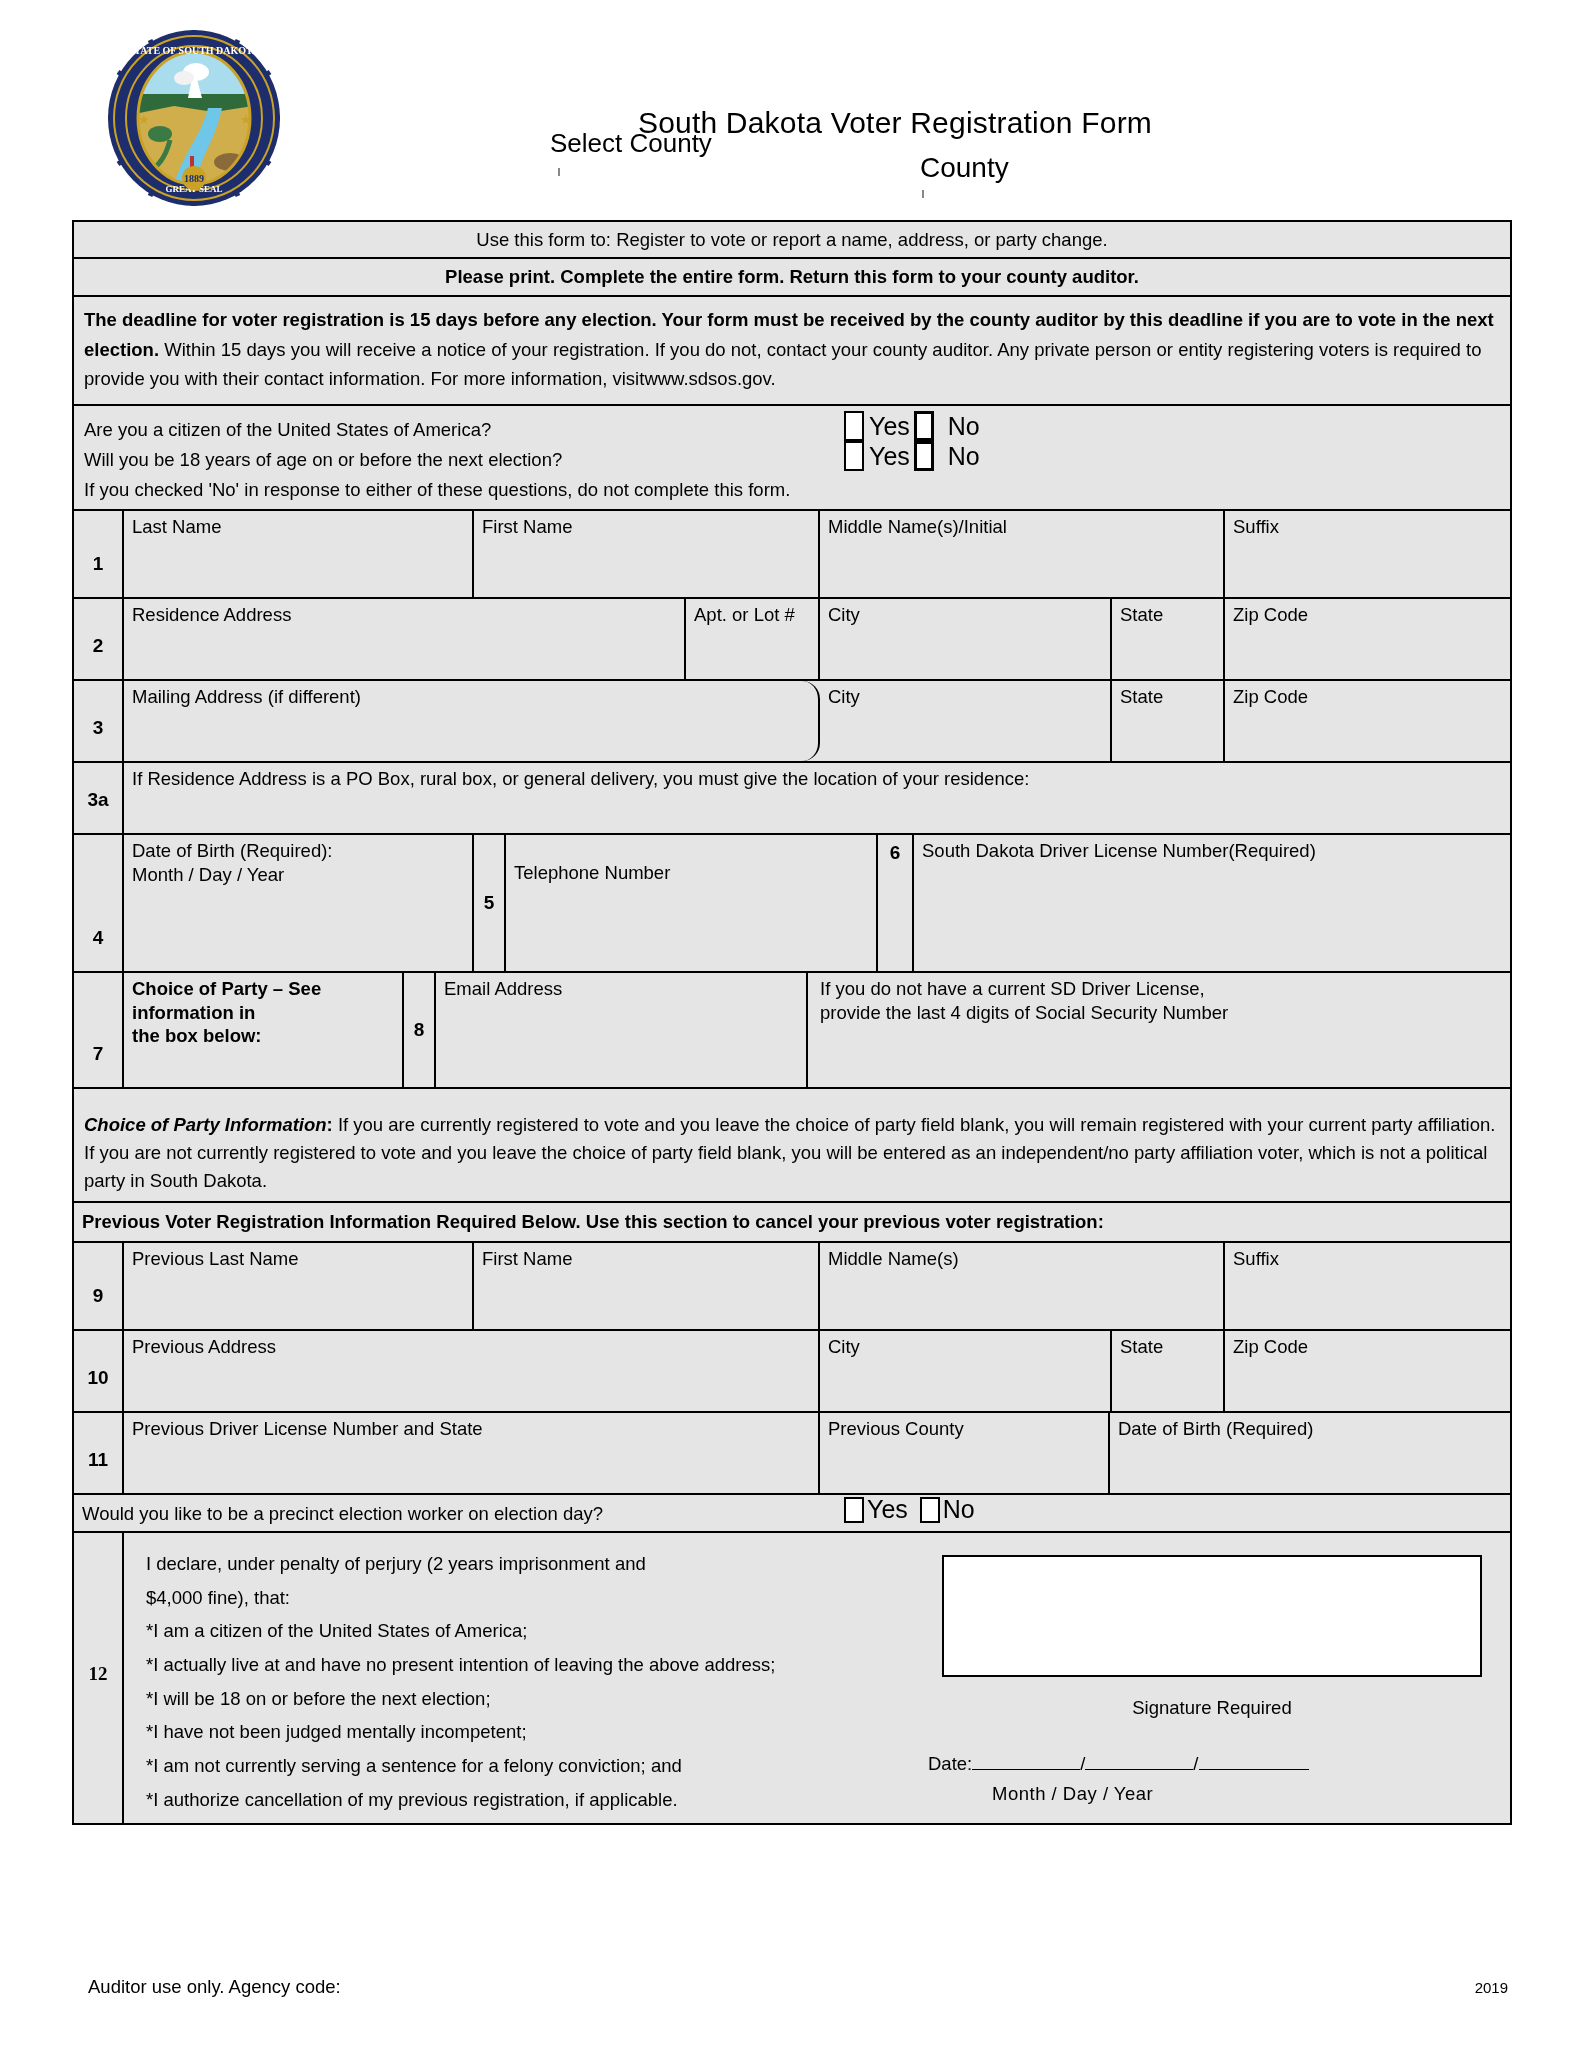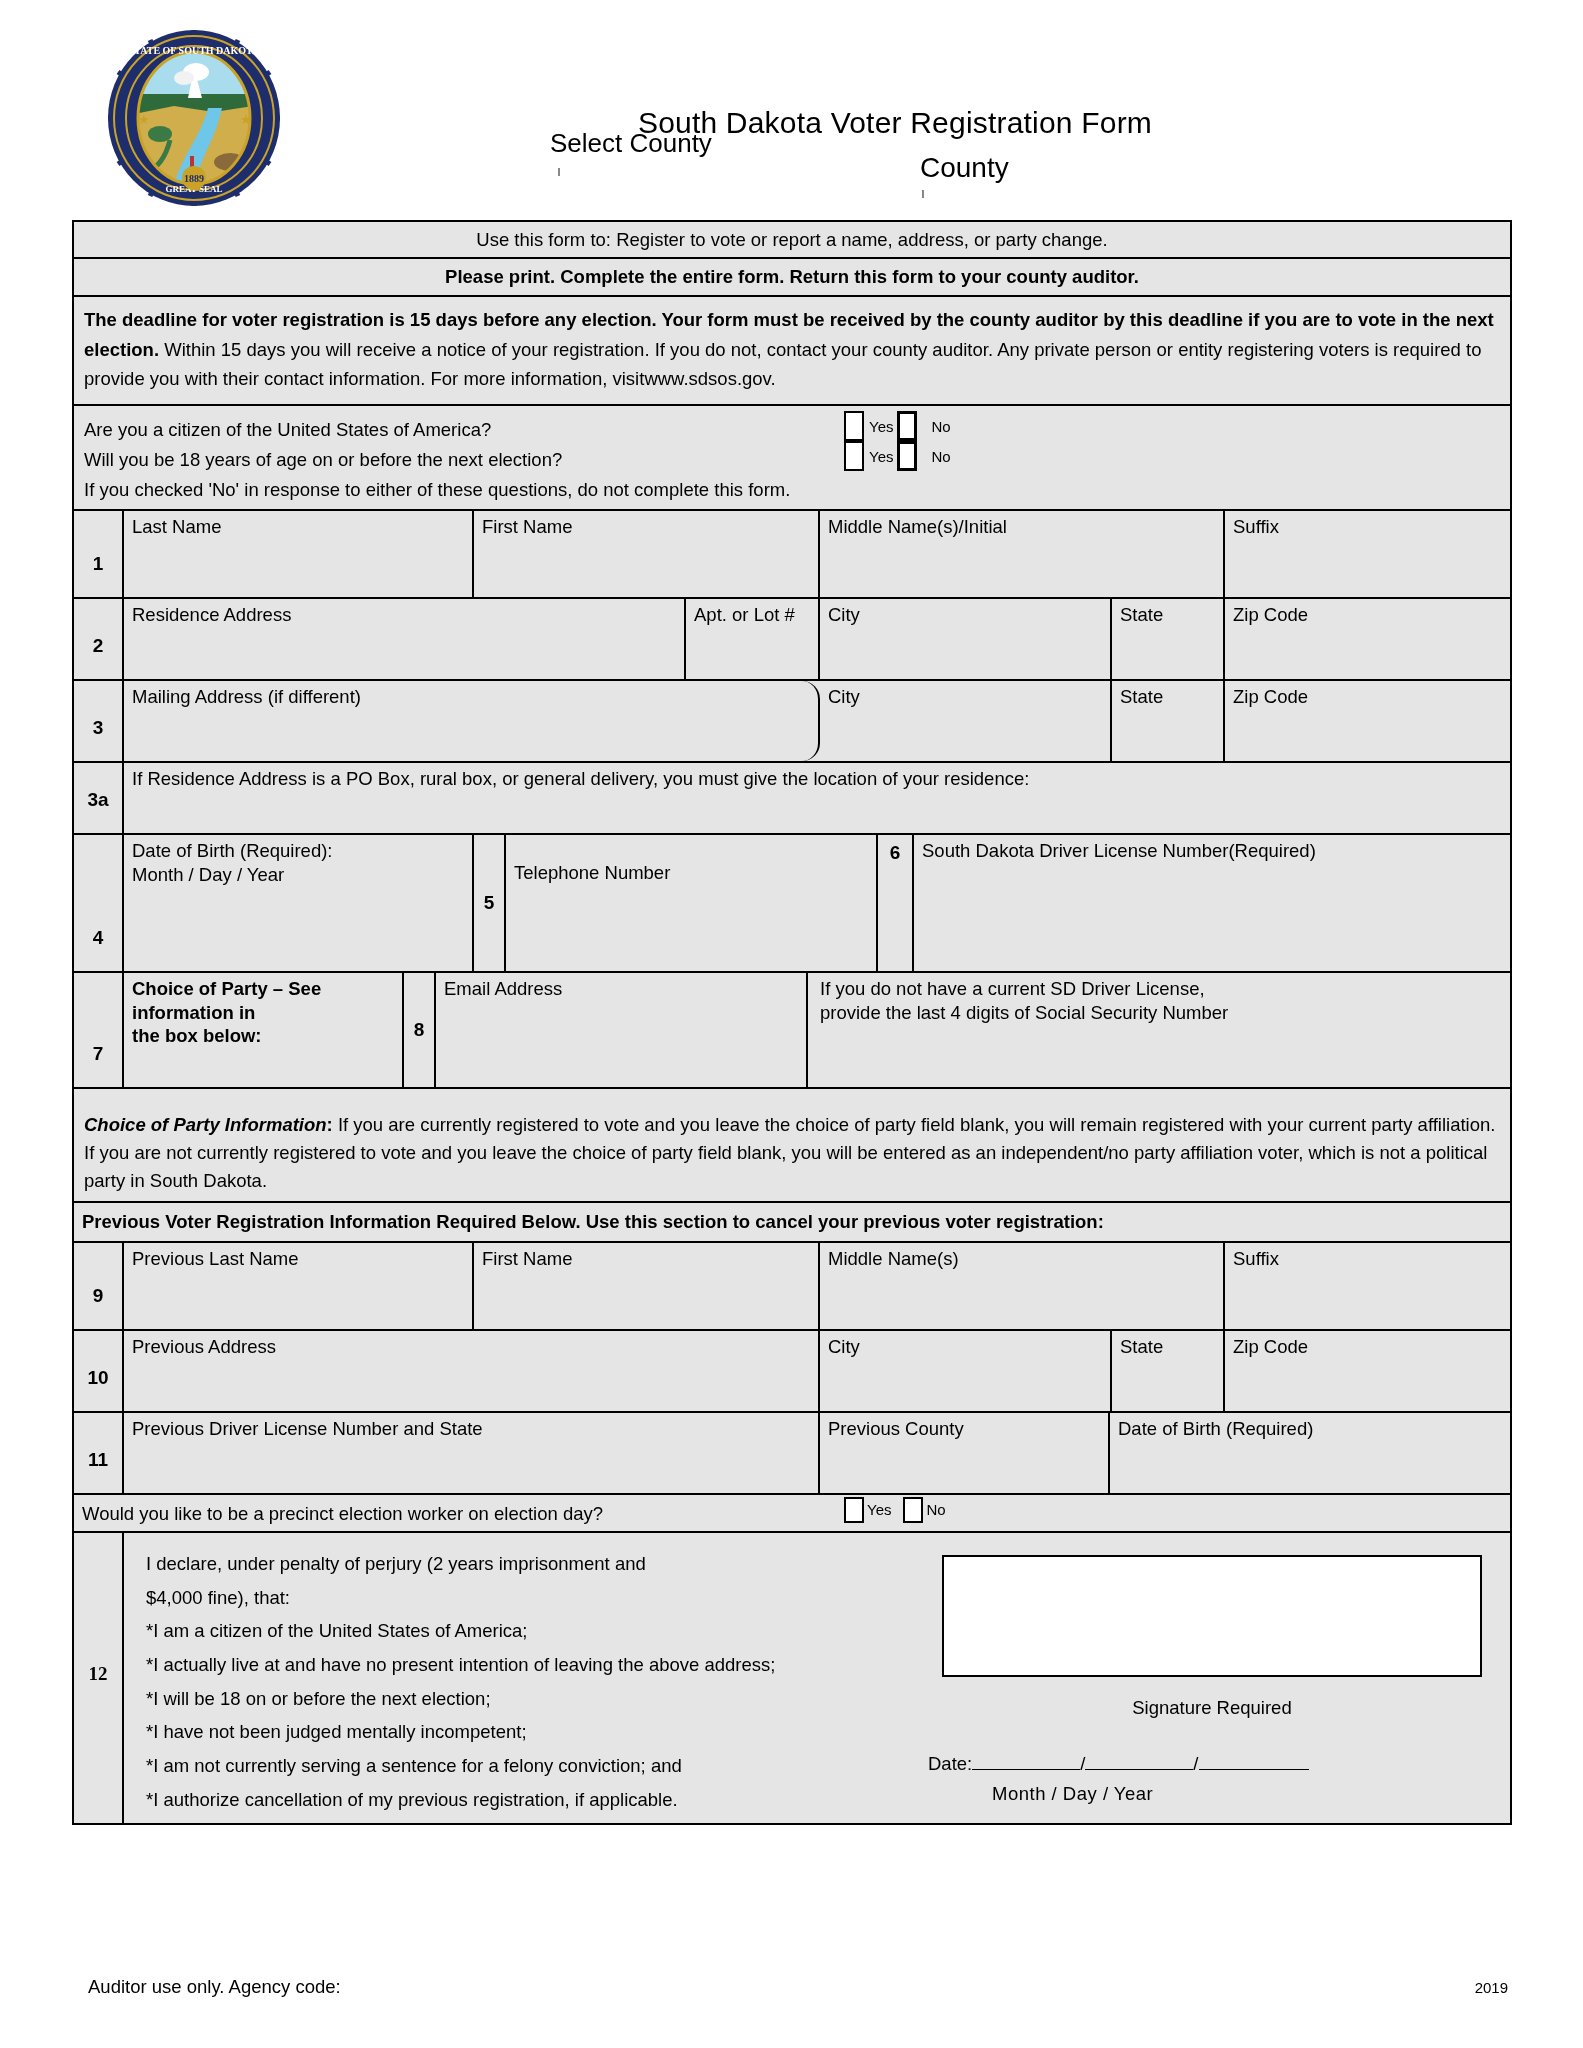--- a/index.html
+++ b/index.html
@@ -179,21 +179,21 @@
     background: #fff;
   }
   .cbx.thick { border-width: 3px; }
   .cb-group {
     position: absolute;
     top: -4px;
     display: flex;
     align-items: center;
   }
   .cb-label {
-    font-size: 15px;
+    font-size: 25px;
     padding: 0 4px 0 5px;
     line-height: 1;
   }
   .cb-label.wide { padding-left: 14px; padding-right: 0; }
 
   
   .field-label {
     font-size: 18.5px;
     line-height: 1.25;
   }

